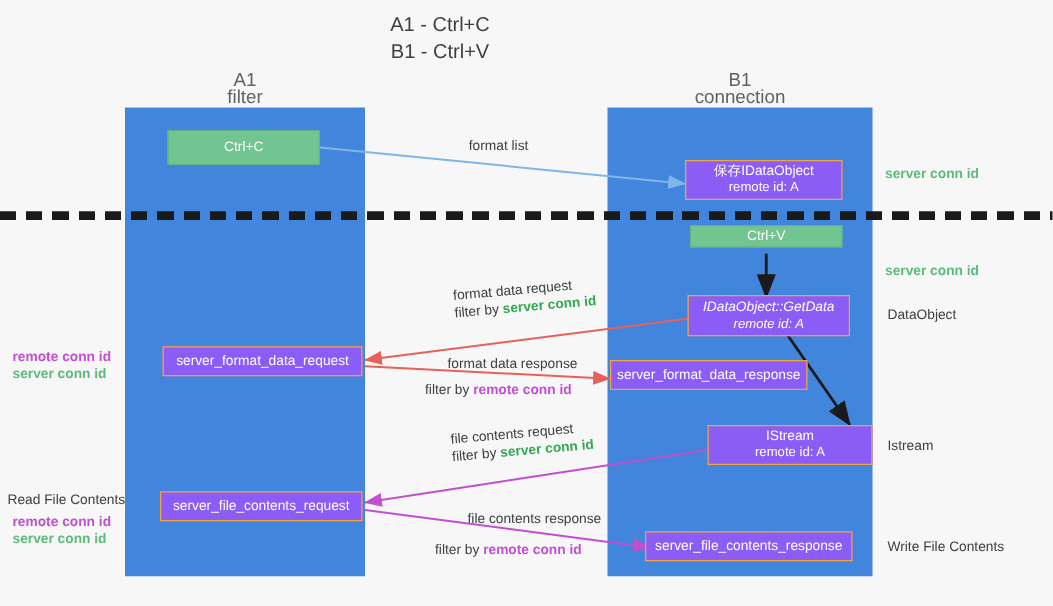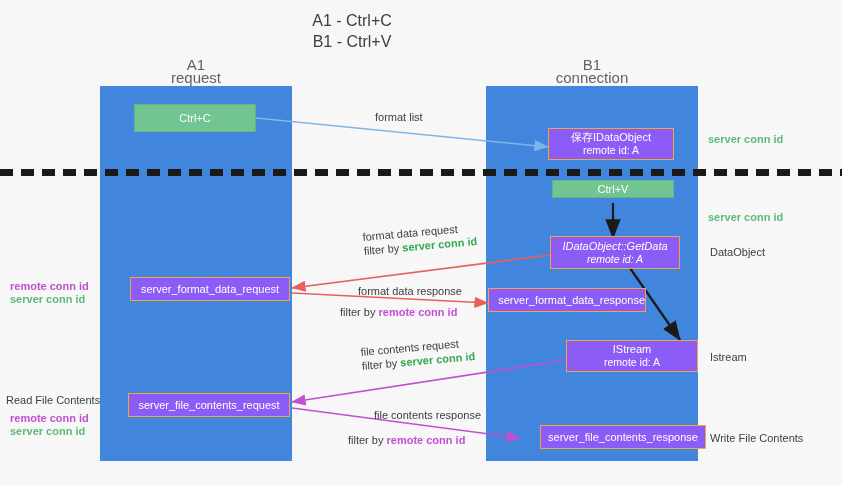--- a/index.html
+++ b/index.html
@@ -72,21 +72,21 @@
 
 <div id="stage">
 
   <div class="abs title">
     <div>A1 - Ctrl+C</div>
     <div>B1 - Ctrl+V</div>
   </div>
 
   <div class="abs lane-head" style="left:100px;top:58px;width:192px;">
     <div>A1</div>
-    <div>request</div>
+    <div>filter</div>
   </div>
   <div class="abs lane-head" style="left:486px;top:58px;width:212px;">
     <div>B1</div>
     <div>connection</div>
   </div>
 
   <div class="abs lane" style="left:100px;top:86px;width:192px;height:375px;"></div>
   <div class="abs lane" style="left:486px;top:86px;width:212px;height:375px;"></div>
 
   <svg class="overlay">
@@ -135,34 +135,34 @@
 
   <div class="abs node orange" style="left:550px;top:236px;width:130px;height:33px;font-style:italic;">
     <div>IDataObject::GetData</div>
     <div class="l2">remote id: A</div>
   </div>
 
   <div class="abs node orange" style="left:130px;top:277px;width:160px;height:24px;">
     <div>server_format_data_request</div>
   </div>
 
-  <div class="abs node orange" style="left:488px;top:288px;width:158px;height:24px;align-items:flex-end;">
+  <div class="abs node orange" style="left:488px;top:288px;width:158px;height:24px;">
     <div>server_format_data_response</div>
   </div>
 
   <div class="abs node orange" style="left:566px;top:340px;width:132px;height:32px;">
     <div>IStream</div>
     <div class="l2">remote id: A</div>
   </div>
 
   <div class="abs node orange" style="left:128px;top:393px;width:162px;height:24px;">
     <div>server_file_contents_request</div>
   </div>
 
-  <div class="abs node orange" style="left:540px;top:425px;width:166px;height:24px;">
+  <div class="abs node orange" style="left:516px;top:425px;width:166px;height:24px;">
     <div>server_file_contents_response</div>
   </div>
 
   <div class="abs divider"></div>
 
   <div class="abs edge-label" style="left:375px;top:110px;">format list</div>
 
   <div class="abs edge-label rot-up" style="left:362px;top:230px;transform:rotate(-5deg);">
     <div>format data request</div>
     <div>

